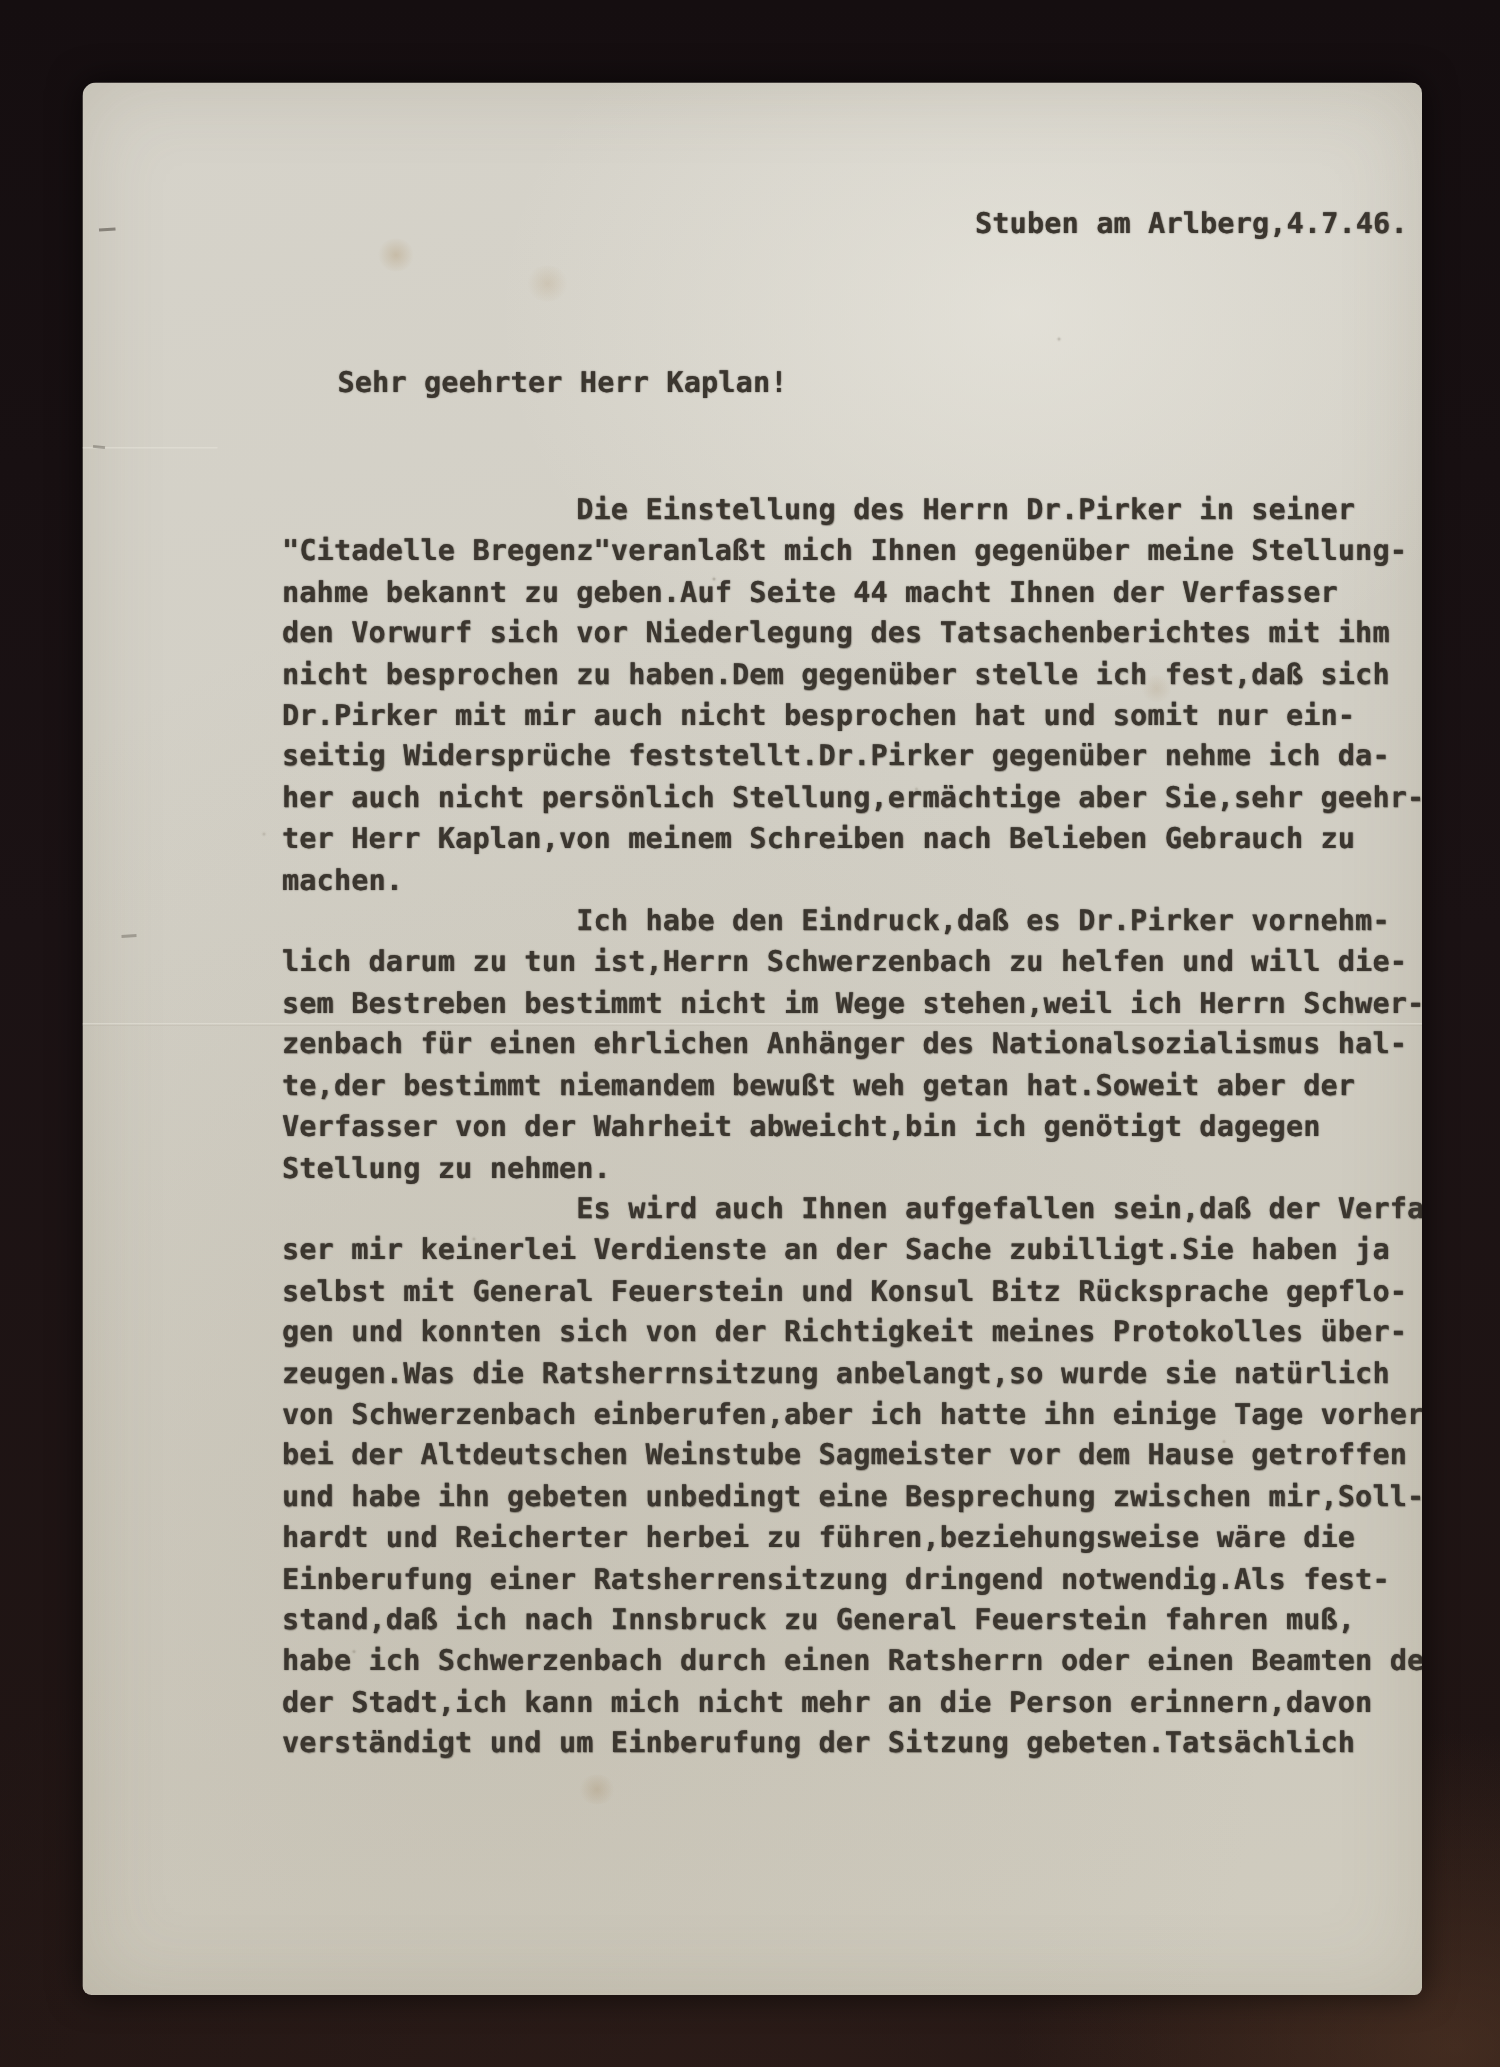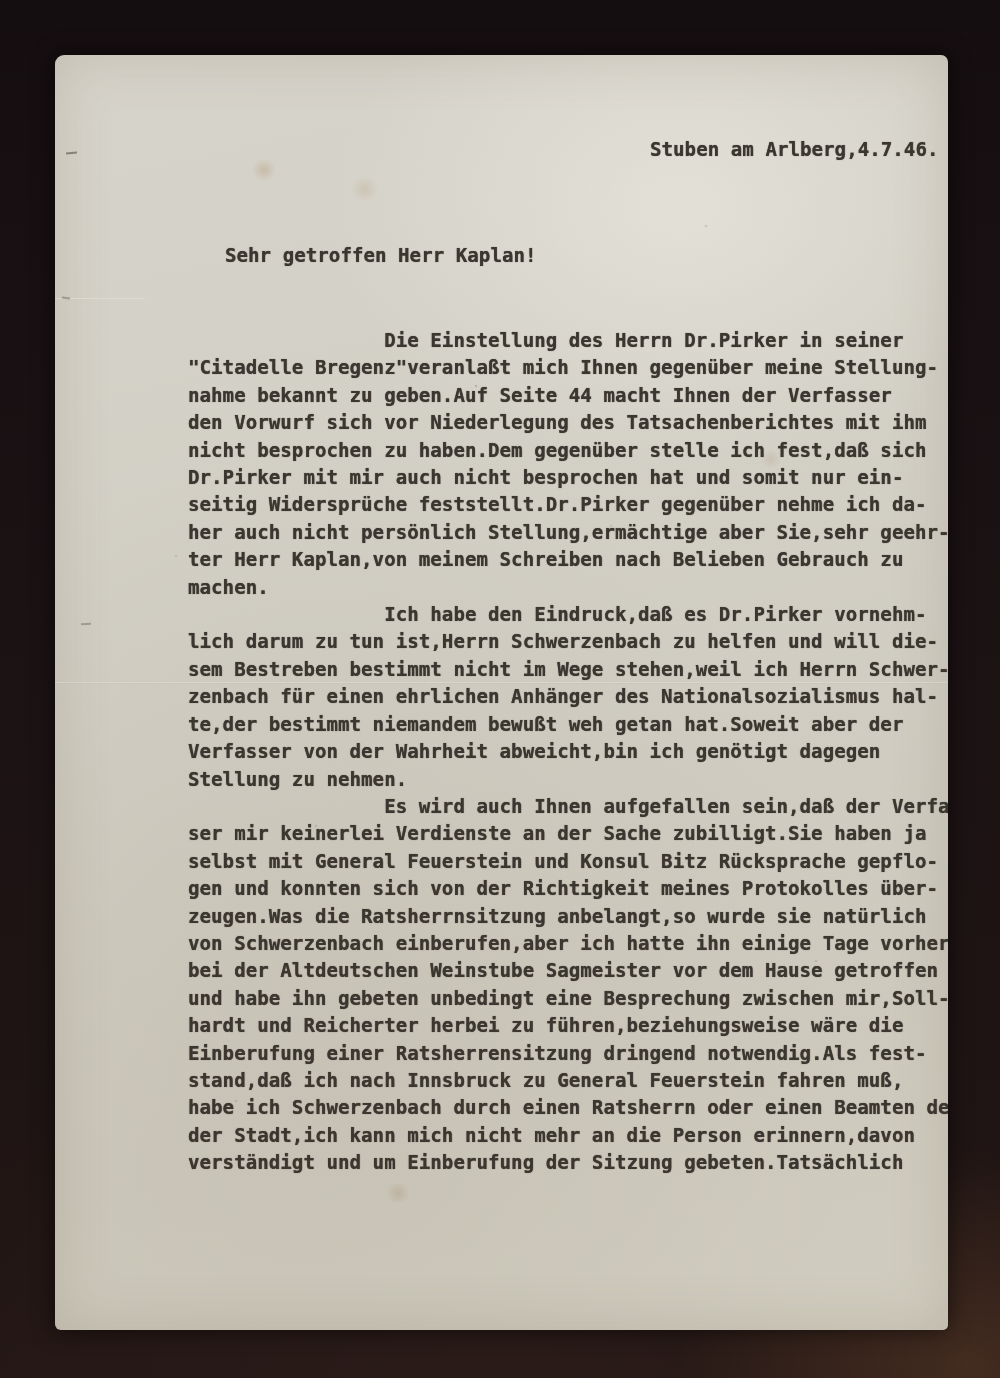--- a/index.html
+++ b/index.html
@@ -95,17 +95,17 @@
     <div class="stain stain-b"></div>
     <div class="stain stain-c"></div>
     <div class="stain stain-d"></div>
     <div class="specks"></div>
     <div class="pencil-mark mark-1"></div>
     <div class="pencil-mark mark-2"></div>
     <div class="pencil-mark mark-3"></div>
 
     <div class="ink date-line">Stuben am Arlberg,4.7.46.</div>
 
-    <div class="ink salutation">Sehr getroffen Herr Kaplan!</div>
+    <div class="ink salutation">Sehr geehrter Herr Kaplan!</div>
 
     <div class="ink letter-body"><div class="line">                 Die Einstellung des Herrn Dr.Pirker in seiner</div><div class="line">"Citadelle Bregenz"veranlaßt mich Ihnen gegenüber meine Stellung-</div><div class="line">nahme bekannt zu geben.Auf Seite 44 macht Ihnen der Verfasser</div><div class="line">den Vorwurf sich vor Niederlegung des Tatsachenberichtes mit ihm</div><div class="line">nicht besprochen zu haben.Dem gegenüber stelle ich fest,daß sich</div><div class="line">Dr.Pirker mit mir auch nicht besprochen hat und somit nur ein-</div><div class="line">seitig Widersprüche feststellt.Dr.Pirker gegenüber nehme ich da-</div><div class="line">her auch nicht persönlich Stellung,ermächtige aber Sie,sehr geehr-</div><div class="line">ter Herr Kaplan,von meinem Schreiben nach Belieben Gebrauch zu</div><div class="line">machen.</div><div class="line">                 Ich habe den Eindruck,daß es Dr.Pirker vornehm-</div><div class="line">lich darum zu tun ist,Herrn Schwerzenbach zu helfen und will die-</div><div class="line">sem Bestreben bestimmt nicht im Wege stehen,weil ich Herrn Schwer-</div><div class="line">zenbach für einen ehrlichen Anhänger des Nationalsozialismus hal-</div><div class="line">te,der bestimmt niemandem bewußt weh getan hat.Soweit aber der</div><div class="line">Verfasser von der Wahrheit abweicht,bin ich genötigt dagegen</div><div class="line">Stellung zu nehmen.</div><div class="line">                 Es wird auch Ihnen aufgefallen sein,daß der Verfas-</div><div class="line">ser mir keinerlei Verdienste an der Sache zubilligt.Sie haben ja</div><div class="line">selbst mit General Feuerstein und Konsul Bitz Rücksprache gepflo-</div><div class="line">gen und konnten sich von der Richtigkeit meines Protokolles über-</div><div class="line">zeugen.Was die Ratsherrnsitzung anbelangt,so wurde sie natürlich</div><div class="line">von Schwerzenbach einberufen,aber ich hatte ihn einige Tage vorher</div><div class="line">bei der Altdeutschen Weinstube Sagmeister vor dem Hause getroffen</div><div class="line">und habe ihn gebeten unbedingt eine Besprechung zwischen mir,Soll-</div><div class="line">hardt und Reicherter herbei zu führen,beziehungsweise wäre die</div><div class="line">Einberufung einer Ratsherrensitzung dringend notwendig.Als fest-</div><div class="line">stand,daß ich nach Innsbruck zu General Feuerstein fahren muß,</div><div class="line">habe ich Schwerzenbach durch einen Ratsherrn oder einen Beamten der</div><div class="line">der Stadt,ich kann mich nicht mehr an die Person erinnern,davon</div><div class="line">verständigt und um Einberufung der Sitzung gebeten.Tatsächlich</div></div>
   </div>
 </div>
 
 </body></html>

